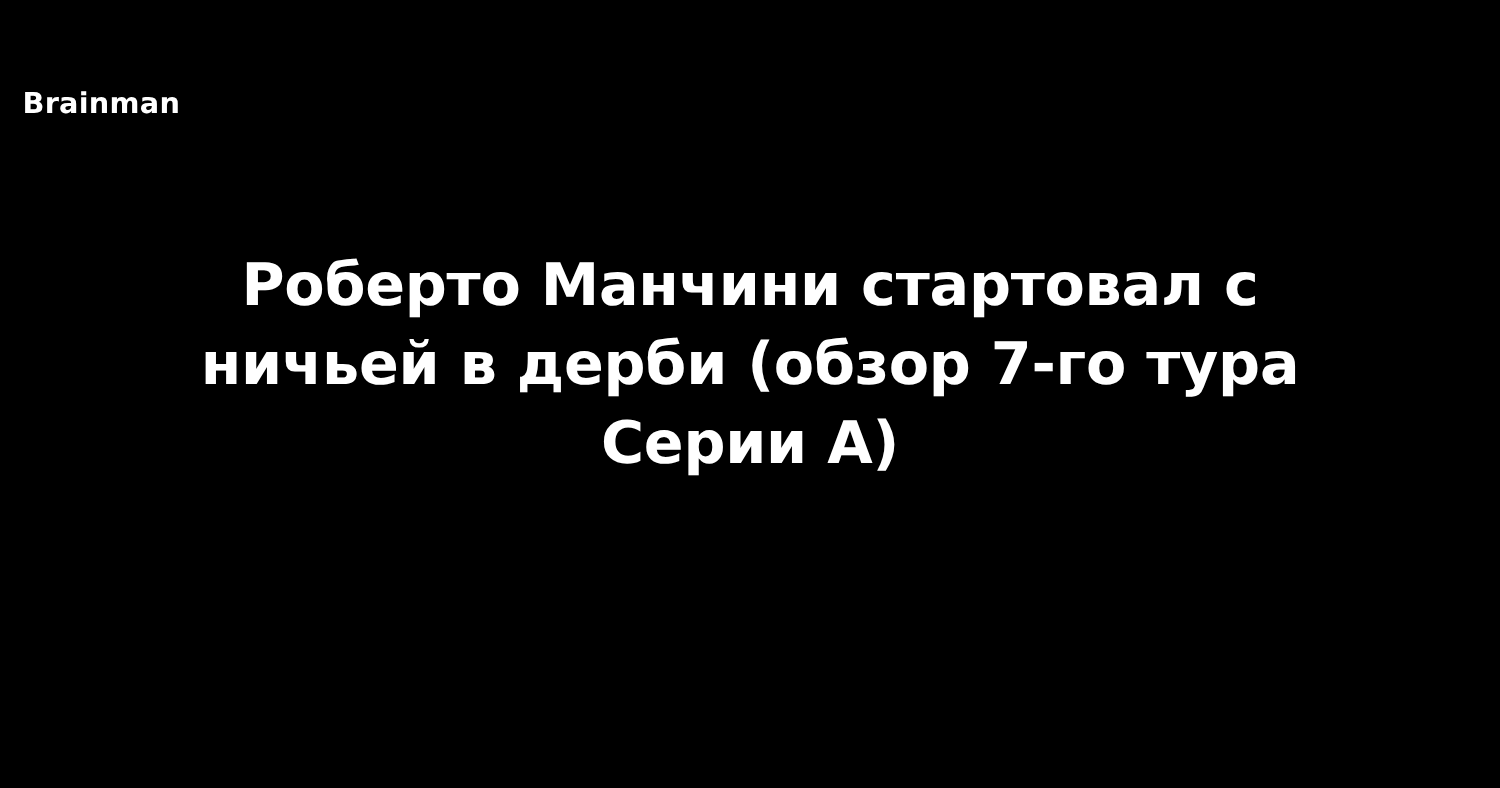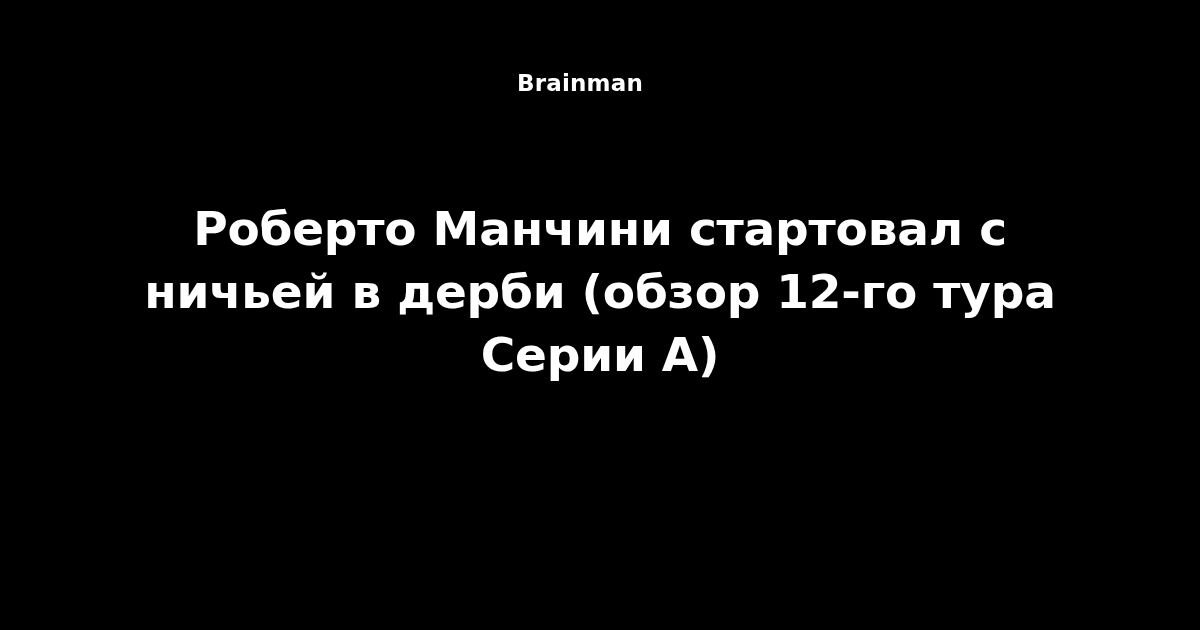--- a/index.html
+++ b/index.html
@@ -23,23 +23,23 @@
     width: 1200px;
     height: 630px;
     background: #000000;
     display: block;
   }
 
   
   .brand-row {
     position: absolute;
     top: 70px;
-    left: 0;
+    left: 18px;
     width: 1160px;
-    text-align: center;
+    text-align: left;
     line-height: 1;
   }
 
   .brand-name {
     display: inline-block;
     color: #ffffff;
     font-family: "DejaVu Sans", "Liberation Sans", sans-serif;
     font-size: 23px;
     font-weight: 700;
     letter-spacing: 0.2px;
@@ -71,16 +71,16 @@
 </head>
 <body>
 
 <div class="og-card">
 
   <div class="brand-row">
     <span class="brand-name">Brainman</span>
   </div>
 
   <div class="headline-block">
-    <h1 class="headline">Роберто Манчини стартовал с ничьей в дерби (обзор 12-го тура Серии А)</h1>
+    <h1 class="headline">Роберто Манчини стартовал с ничьей в дерби (обзор 7-го тура Серии А)</h1>
   </div>
 
 </div>
 
 </body></html>

